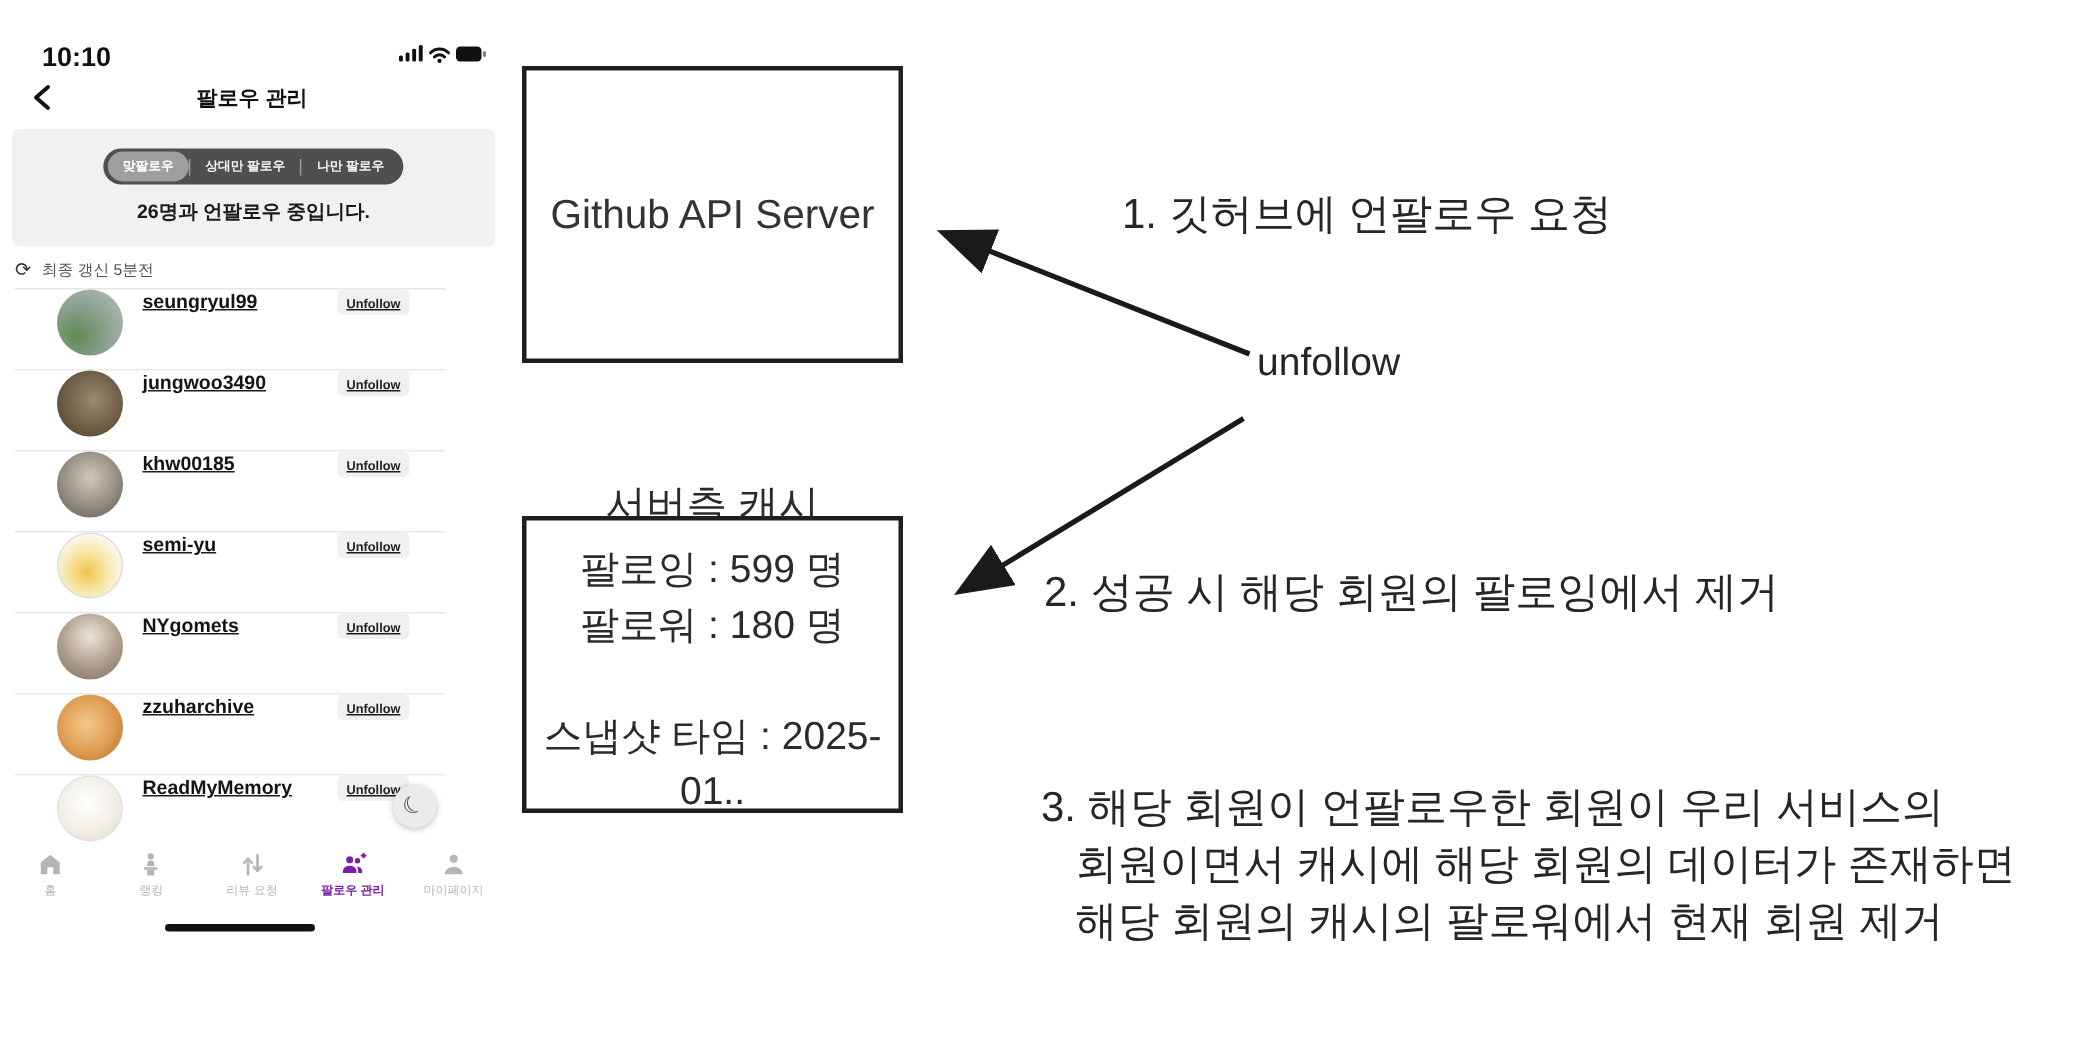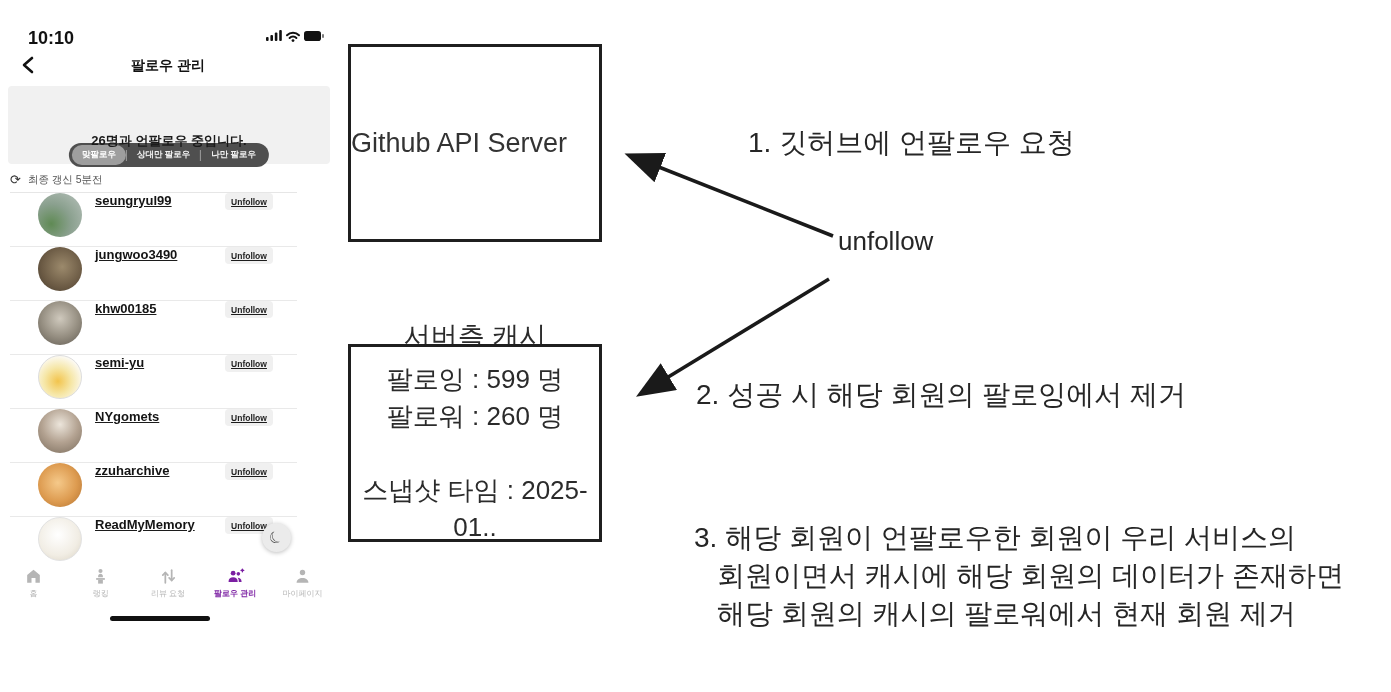--- a/index.html
+++ b/index.html
@@ -12,21 +12,21 @@
 
   .statusbar { position:absolute; left:0; top:26px; width:336px; height:20px; }
   .status-time { position:absolute; left:28px; top:2px; font-size:18px; font-weight:bold; color:#111; }
   .status-icons { position:absolute; left:266px; top:3px; }
 
   .appheader { position:absolute; left:0; top:52px; width:336px; height:30px; }
   .back-btn { position:absolute; left:20px; top:4px; width:16px; height:20px; background:none; border:none; cursor:pointer; }
   .app-title { position:absolute; left:0; top:5px; width:336px; text-align:center; font-size:14px; font-weight:bold; color:#111; }
 
   .tabs-section { position:absolute; left:8px; top:86px; width:322px; height:78px; background:#f1f1f1; border-radius:4px; }
-  .segmented { position:absolute; left:50%; top:13px; transform:translateX(-50%); height:24px; background:#4f4f4f; border-radius:13px; display:flex; align-items:center; padding:0 3px;margin-top:44px; }
+  .segmented { position:absolute; left:50%; top:13px; transform:translateX(-50%); height:24px; background:#4f4f4f; border-radius:13px; display:flex; align-items:center; padding:0 3px; }
   .seg { border:none; background:transparent; color:#f2f2f2; font-size:8.5px; font-weight:bold; padding:0 10px; height:20px; border-radius:10px; cursor:pointer; white-space:nowrap; font-family:inherit; }
   .seg.selected { background:#9e9e9e; color:#fff; }
   .seg-divider { width:1px; height:11px; background:rgba(255,255,255,0.45); }
   .tabs-caption { position:absolute; left:0; top:46px; width:100%; text-align:center; font-size:13px; font-weight:bold; color:#1a1a1a; }
 
   .refresh-row { position:absolute; left:10px; top:167px; width:287px; height:26px; display:flex; align-items:center; gap:7px; border-bottom:1px solid #e6e6e6; cursor:pointer; background:none; }
   .refresh-glyph { font-size:13px; color:#333; line-height:1; }
   .refresh-label { font-size:10.5px; color:#555; }
 
   .user-list { position:absolute; left:10px; top:193px; width:287px; }
@@ -39,21 +39,21 @@
   .moon-toggle { position:absolute; left:262px; top:523px; width:29px; height:29px; border-radius:50%; border:none; background:#ebebeb; box-shadow:0 1px 4px rgba(0,0,0,0.25); cursor:pointer; z-index:5; display:flex; align-items:center; justify-content:center; }
   .moon-glyph { font-size:16px; color:#4f4f4f; transform:rotate(-28deg); line-height:1; }
 
   .bottomnav { position:absolute; left:0; top:562px; width:336px; height:46px; background:#fff; display:flex; }
   .nav-item { flex:1; display:flex; flex-direction:column; align-items:center; justify-content:flex-start; padding-top:5px; gap:2px; cursor:pointer; }
   .nav-label { font-size:8px; color:#b5b5b5; white-space:nowrap; }
   .nav-item.active .nav-label { color:#7b1fa2; font-weight:bold; }
   .home-indicator { position:absolute; left:110px; top:616px; width:100px; height:5px; border-radius:3px; background:#111; }
 
   
-  .gh-box { position:absolute; left:348px; top:44px; width:254px; height:198px; border:3px solid #1f1f1f; background:#fff; display:flex; align-items:center; justify-content:flex-start; font-size:27px; color:#333; }
+  .gh-box { position:absolute; left:348px; top:44px; width:254px; height:198px; border:3px solid #1f1f1f; background:#fff; display:flex; align-items:center; justify-content:center; font-size:27px; color:#333; }
   .cache-title { position:absolute; left:348px; top:318px; width:254px; text-align:center; font-size:27px; color:#2b2b2b; }
   .cache-box { position:absolute; left:348px; top:344px; width:254px; height:198px; border:3px solid #1f1f1f; background:#fff; text-align:center; padding-top:14px; font-size:26px; color:#2b2b2b; line-height:37px; }
   .cache-gap { height:37px; }
 
   .arrows { position:absolute; left:0; top:0; width:1391px; height:692px; pointer-events:none; }
   .edge-label { position:absolute; left:838px; top:226px; font-size:26px; color:#262626; }
   .step { position:absolute; font-size:28px; color:#262626; line-height:38px; white-space:pre-line; }
   .step1 { left:704px; top:124px;margin-left:44px; }
   .step2 { left:696px; top:376px; }
   .step3 { left:694px; top:519px; width:700px; padding-left:23px; text-indent:-23px; }
@@ -210,21 +210,21 @@
   </div>
 
   <div class="gh-box">
     <span>Github API Server</span>
   </div>
 
   <div class="cache-title">서버측 캐시</div>
 
   <div class="cache-box">
     <div>팔로잉 : 599 명</div>
-    <div>팔로워 : 260 명</div>
+    <div>팔로워 : 180 명</div>
     <div class="cache-gap"></div>
     <div>스냅샷 타임 : 2025-</div>
     <div>01..</div>
   </div>
 
   <svg class="arrows" viewBox="0 0 1391 692">
     <defs>
       <marker id="ah" markerWidth="11" markerHeight="9" refX="9" refY="4.5" orient="auto">
         <path d="M0,0 L11,4.5 L0,9 z" fill="#1a1a1a"></path>
       </marker>

